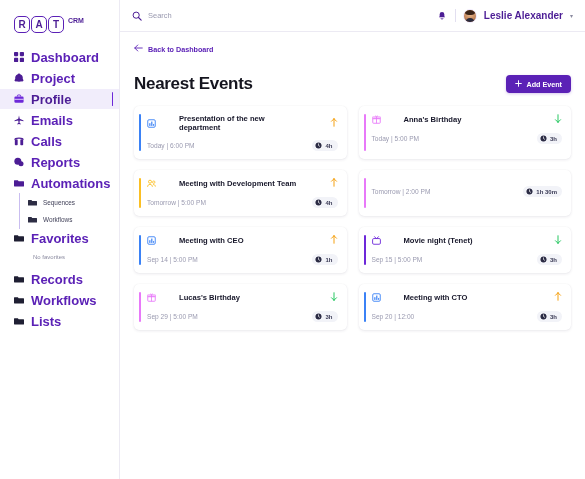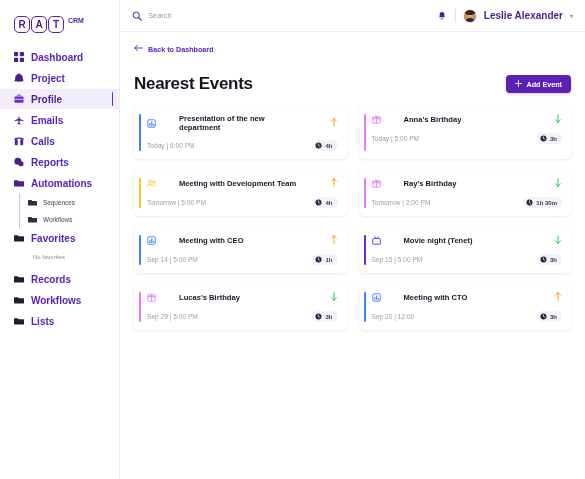--- a/index.html
+++ b/index.html
@@ -28,21 +28,21 @@
     display: flex; align-items: center; justify-content: center;
     font-size: 10px; font-weight: 700; color: #4c1d95;
     letter-spacing: 0;
   }
   .logo-crm { font-size: 7px; font-weight: 700; color: #4c1d95; margin-left: 2px; margin-top: 1px; }
 
   .nav { margin-top: 14px; }
   .nav-item {
     display: flex; align-items: center; gap: 7px;
     height: 20px; padding: 0 8px 0 14px;
-    font-size: 10px; color: #5b21b6; font-weight: 600;
+    font-size: 13px; color: #5b21b6; font-weight: 600;
     margin-bottom: 1px; position: relative;
     cursor: pointer;
   }
   .nav-item .ic { width: 10px; height: 10px; display:flex; align-items:center; justify-content:center; flex:0 0 10px; }
   .nav-item .ic svg { display:block; }
   .nav-item.active {
     background: #f1edfb;
     color: #4c1d95;
     text-align: right;
   }
@@ -435,145 +435,130 @@
                     <circle cx="6" cy="6" r="5.2" fill="#2b2b44"></circle>
                     <path d="M6 3.2V6l2 1.3" stroke="#fff" stroke-width="1.2" stroke-linecap="round" fill="none"></path>
                   </svg>
                 </span>
          <span class="pill-txt">4h</span>
        </span>
      </div>
           </div>
           <div class="card">
             <span class="bar" style="background:#e879f9"></span>
+     <div class="card-bottom">
+       <span class="card-date">Tomorrow | 2:00 PM</span>
+       <span class="pill">
+         <span class="pill-ic">
+                  <svg width="7" height="7" viewBox="0 0 12 12">
+                    <circle cx="6" cy="6" r="5.2" fill="#2b2b44"></circle>
+                    <path d="M6 3.2V6l2 1.3" stroke="#fff" stroke-width="1.2" stroke-linecap="round" fill="none"></path>
+                  </svg>
+                </span>
+         <span class="pill-txt">1h 30m</span>
+       </span>
+     </div>
+          </div>
+          <div class="card">
+            <span class="bar" style="background:#3b82f6"></span>
+     <div class="card-top">
+       <span class="card-ic">
+                <svg width="9" height="9" viewBox="0 0 12 12">
+                  <rect x="1" y="1" width="10" height="10" rx="1.6" stroke="#3b82f6" stroke-width="1.2" fill="none"></rect>
+                  <rect x="3" y="5.6" width="1.6" height="3.6" fill="#3b82f6"></rect>
+                  <rect x="5.6" y="3.4" width="1.6" height="5.8" fill="#3b82f6"></rect>
+                  <rect x="8.2" y="6.6" width="1.3" height="2.6" fill="#3b82f6"></rect>
+                </svg>
+              </span>
+       <span class="card-title">Meeting with CEO</span>
+       <span class="card-arrow"><svg width="8" height="9" viewBox="0 0 10 12">
+                  <path d="M5 11V1M5 1 L1.6 4.4M5 1 L8.4 4.4" stroke="#f59e0b" stroke-width="1.3" fill="none" stroke-linecap="round" stroke-linejoin="round"></path>
+                </svg></span>
+     </div>
+     <div class="card-bottom">
+       <span class="card-date">Sep 14 | 5:00 PM</span>
+       <span class="pill">
+         <span class="pill-ic">
+                  <svg width="7" height="7" viewBox="0 0 12 12">
+                    <circle cx="6" cy="6" r="5.2" fill="#2b2b44"></circle>
+                    <path d="M6 3.2V6l2 1.3" stroke="#fff" stroke-width="1.2" stroke-linecap="round" fill="none"></path>
+                  </svg>
+                </span>
+         <span class="pill-txt">1h</span>
+       </span>
+     </div>
+          </div>
+          <div class="card">
+            <span class="bar" style="background:#6d28d9"></span>
+     <div class="card-top">
+       <span class="card-ic">
+                <svg width="9" height="9" viewBox="0 0 12 12">
+                  <rect x="0.8" y="3.4" width="10.4" height="7.6" rx="1.6" stroke="#6d28d9" stroke-width="1.2" fill="none"></rect>
+                  <path d="M3.4 0.9 L5.6 3.3 M8.6 0.9 L6.4 3.3" stroke="#6d28d9" stroke-width="1.2" stroke-linecap="round"></path>
+                </svg>
+              </span>
+       <span class="card-title">Movie night (Tenet)</span>
+       <span class="card-arrow"><svg width="8" height="9" viewBox="0 0 10 12">
+                  <path d="M5 1v10M5 11 L1.6 7.6M5 11 L8.4 7.6" stroke="#22c55e" stroke-width="1.3" fill="none" stroke-linecap="round" stroke-linejoin="round"></path>
+                </svg></span>
+     </div>
+     <div class="card-bottom">
+       <span class="card-date">Sep 15 | 5:00 PM</span>
+       <span class="pill">
+         <span class="pill-ic">
+                  <svg width="7" height="7" viewBox="0 0 12 12">
+                    <circle cx="6" cy="6" r="5.2" fill="#2b2b44"></circle>
+                    <path d="M6 3.2V6l2 1.3" stroke="#fff" stroke-width="1.2" stroke-linecap="round" fill="none"></path>
+                  </svg>
+                </span>
+         <span class="pill-txt">3h</span>
+       </span>
+     </div>
+          </div>
+          <div class="card">
+            <span class="bar" style="background:#e879f9"></span>
      <div class="card-top">
        <span class="card-ic">
                 <svg width="9" height="9" viewBox="0 0 12 12">
                   <rect x="1" y="4.4" width="10" height="6.6" rx="1" stroke="#e879f9" stroke-width="1.2" fill="none"></rect>
                   <rect x="0.4" y="2.6" width="11.2" height="2.4" rx="0.7" stroke="#e879f9" stroke-width="1.1" fill="none"></rect>
                   <line x1="6" y1="2.6" x2="6" y2="11" stroke="#e879f9" stroke-width="1.1"></line>
                   <path d="M6 2.6C4.6 2.6 3.6 1.2 4.6 0.7 5.4.3 6 1.8 6 2.6z" fill="#e879f9"></path>
                   <path d="M6 2.6c1.4 0 2.4-1.4 1.4-1.9C6.6.3 6 1.8 6 2.6z" fill="#e879f9"></path>
                 </svg>
               </span>
-       <span class="card-title">Ray's Birthday</span>
+       <span class="card-title">Lucas's Birthday</span>
        <span class="card-arrow"><svg width="8" height="9" viewBox="0 0 10 12">
                   <path d="M5 1v10M5 11 L1.6 7.6M5 11 L8.4 7.6" stroke="#22c55e" stroke-width="1.3" fill="none" stroke-linecap="round" stroke-linejoin="round"></path>
                 </svg></span>
      </div>
      <div class="card-bottom">
-       <span class="card-date">Tomorrow | 2:00 PM</span>
-       <span class="pill">
-         <span class="pill-ic">
-                  <svg width="7" height="7" viewBox="0 0 12 12">
-                    <circle cx="6" cy="6" r="5.2" fill="#2b2b44"></circle>
-                    <path d="M6 3.2V6l2 1.3" stroke="#fff" stroke-width="1.2" stroke-linecap="round" fill="none"></path>
-                  </svg>
-                </span>
-         <span class="pill-txt">1h 30m</span>
+       <span class="card-date">Sep 29 | 5:00 PM</span>
+       <span class="pill">
+         <span class="pill-ic">
+                  <svg width="7" height="7" viewBox="0 0 12 12">
+                    <circle cx="6" cy="6" r="5.2" fill="#2b2b44"></circle>
+                    <path d="M6 3.2V6l2 1.3" stroke="#fff" stroke-width="1.2" stroke-linecap="round" fill="none"></path>
+                  </svg>
+                </span>
+         <span class="pill-txt">3h</span>
        </span>
      </div>
           </div>
           <div class="card">
             <span class="bar" style="background:#3b82f6"></span>
      <div class="card-top">
        <span class="card-ic">
                 <svg width="9" height="9" viewBox="0 0 12 12">
                   <rect x="1" y="1" width="10" height="10" rx="1.6" stroke="#3b82f6" stroke-width="1.2" fill="none"></rect>
                   <rect x="3" y="5.6" width="1.6" height="3.6" fill="#3b82f6"></rect>
                   <rect x="5.6" y="3.4" width="1.6" height="5.8" fill="#3b82f6"></rect>
                   <rect x="8.2" y="6.6" width="1.3" height="2.6" fill="#3b82f6"></rect>
                 </svg>
               </span>
-       <span class="card-title">Meeting with CEO</span>
-       <span class="card-arrow"><svg width="8" height="9" viewBox="0 0 10 12">
-                  <path d="M5 11V1M5 1 L1.6 4.4M5 1 L8.4 4.4" stroke="#f59e0b" stroke-width="1.3" fill="none" stroke-linecap="round" stroke-linejoin="round"></path>
-                </svg></span>
-     </div>
-     <div class="card-bottom">
-       <span class="card-date">Sep 14 | 5:00 PM</span>
-       <span class="pill">
-         <span class="pill-ic">
-                  <svg width="7" height="7" viewBox="0 0 12 12">
-                    <circle cx="6" cy="6" r="5.2" fill="#2b2b44"></circle>
-                    <path d="M6 3.2V6l2 1.3" stroke="#fff" stroke-width="1.2" stroke-linecap="round" fill="none"></path>
-                  </svg>
-                </span>
-         <span class="pill-txt">1h</span>
-       </span>
-     </div>
-          </div>
-          <div class="card">
-            <span class="bar" style="background:#6d28d9"></span>
-     <div class="card-top">
-       <span class="card-ic">
-                <svg width="9" height="9" viewBox="0 0 12 12">
-                  <rect x="0.8" y="3.4" width="10.4" height="7.6" rx="1.6" stroke="#6d28d9" stroke-width="1.2" fill="none"></rect>
-                  <path d="M3.4 0.9 L5.6 3.3 M8.6 0.9 L6.4 3.3" stroke="#6d28d9" stroke-width="1.2" stroke-linecap="round"></path>
-                </svg>
-              </span>
-       <span class="card-title">Movie night (Tenet)</span>
-       <span class="card-arrow"><svg width="8" height="9" viewBox="0 0 10 12">
-                  <path d="M5 1v10M5 11 L1.6 7.6M5 11 L8.4 7.6" stroke="#22c55e" stroke-width="1.3" fill="none" stroke-linecap="round" stroke-linejoin="round"></path>
-                </svg></span>
-     </div>
-     <div class="card-bottom">
-       <span class="card-date">Sep 15 | 5:00 PM</span>
-       <span class="pill">
-         <span class="pill-ic">
-                  <svg width="7" height="7" viewBox="0 0 12 12">
-                    <circle cx="6" cy="6" r="5.2" fill="#2b2b44"></circle>
-                    <path d="M6 3.2V6l2 1.3" stroke="#fff" stroke-width="1.2" stroke-linecap="round" fill="none"></path>
-                  </svg>
-                </span>
-         <span class="pill-txt">3h</span>
-       </span>
-     </div>
-          </div>
-          <div class="card">
-            <span class="bar" style="background:#e879f9"></span>
-     <div class="card-top">
-       <span class="card-ic">
-                <svg width="9" height="9" viewBox="0 0 12 12">
-                  <rect x="1" y="4.4" width="10" height="6.6" rx="1" stroke="#e879f9" stroke-width="1.2" fill="none"></rect>
-                  <rect x="0.4" y="2.6" width="11.2" height="2.4" rx="0.7" stroke="#e879f9" stroke-width="1.1" fill="none"></rect>
-                  <line x1="6" y1="2.6" x2="6" y2="11" stroke="#e879f9" stroke-width="1.1"></line>
-                  <path d="M6 2.6C4.6 2.6 3.6 1.2 4.6 0.7 5.4.3 6 1.8 6 2.6z" fill="#e879f9"></path>
-                  <path d="M6 2.6c1.4 0 2.4-1.4 1.4-1.9C6.6.3 6 1.8 6 2.6z" fill="#e879f9"></path>
-                </svg>
-              </span>
-       <span class="card-title">Lucas's Birthday</span>
-       <span class="card-arrow"><svg width="8" height="9" viewBox="0 0 10 12">
-                  <path d="M5 1v10M5 11 L1.6 7.6M5 11 L8.4 7.6" stroke="#22c55e" stroke-width="1.3" fill="none" stroke-linecap="round" stroke-linejoin="round"></path>
-                </svg></span>
-     </div>
-     <div class="card-bottom">
-       <span class="card-date">Sep 29 | 5:00 PM</span>
-       <span class="pill">
-         <span class="pill-ic">
-                  <svg width="7" height="7" viewBox="0 0 12 12">
-                    <circle cx="6" cy="6" r="5.2" fill="#2b2b44"></circle>
-                    <path d="M6 3.2V6l2 1.3" stroke="#fff" stroke-width="1.2" stroke-linecap="round" fill="none"></path>
-                  </svg>
-                </span>
-         <span class="pill-txt">3h</span>
-       </span>
-     </div>
-          </div>
-          <div class="card">
-            <span class="bar" style="background:#3b82f6"></span>
-     <div class="card-top">
-       <span class="card-ic">
-                <svg width="9" height="9" viewBox="0 0 12 12">
-                  <rect x="1" y="1" width="10" height="10" rx="1.6" stroke="#3b82f6" stroke-width="1.2" fill="none"></rect>
-                  <rect x="3" y="5.6" width="1.6" height="3.6" fill="#3b82f6"></rect>
-                  <rect x="5.6" y="3.4" width="1.6" height="5.8" fill="#3b82f6"></rect>
-                  <rect x="8.2" y="6.6" width="1.3" height="2.6" fill="#3b82f6"></rect>
-                </svg>
-              </span>
        <span class="card-title">Meeting with CTO</span>
        <span class="card-arrow"><svg width="8" height="9" viewBox="0 0 10 12">
                   <path d="M5 11V1M5 1 L1.6 4.4M5 1 L8.4 4.4" stroke="#f59e0b" stroke-width="1.3" fill="none" stroke-linecap="round" stroke-linejoin="round"></path>
                 </svg></span>
      </div>
      <div class="card-bottom">
        <span class="card-date">Sep 20 | 12:00</span>
        <span class="pill">
          <span class="pill-ic">
                   <svg width="7" height="7" viewBox="0 0 12 12">

